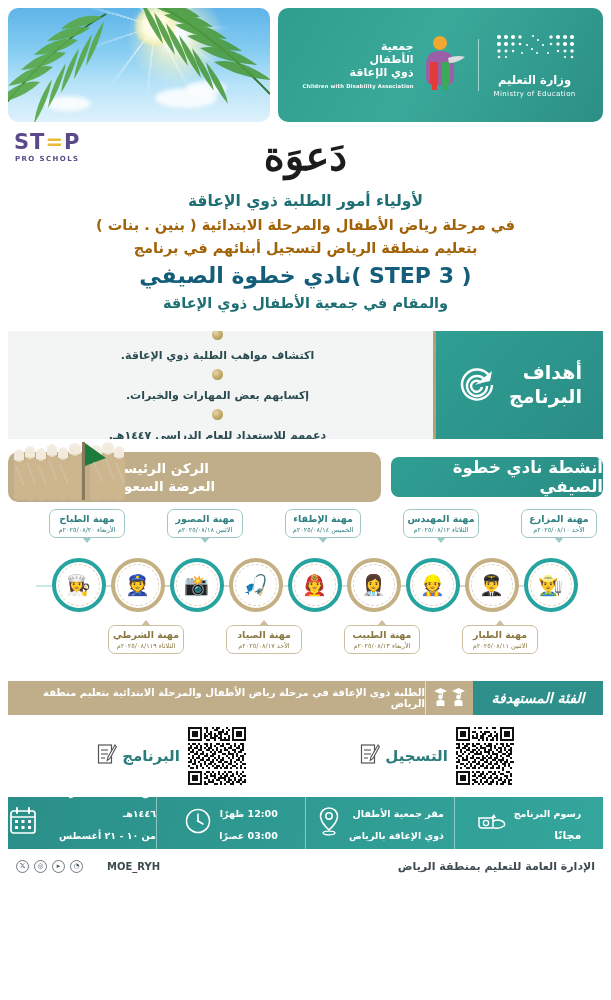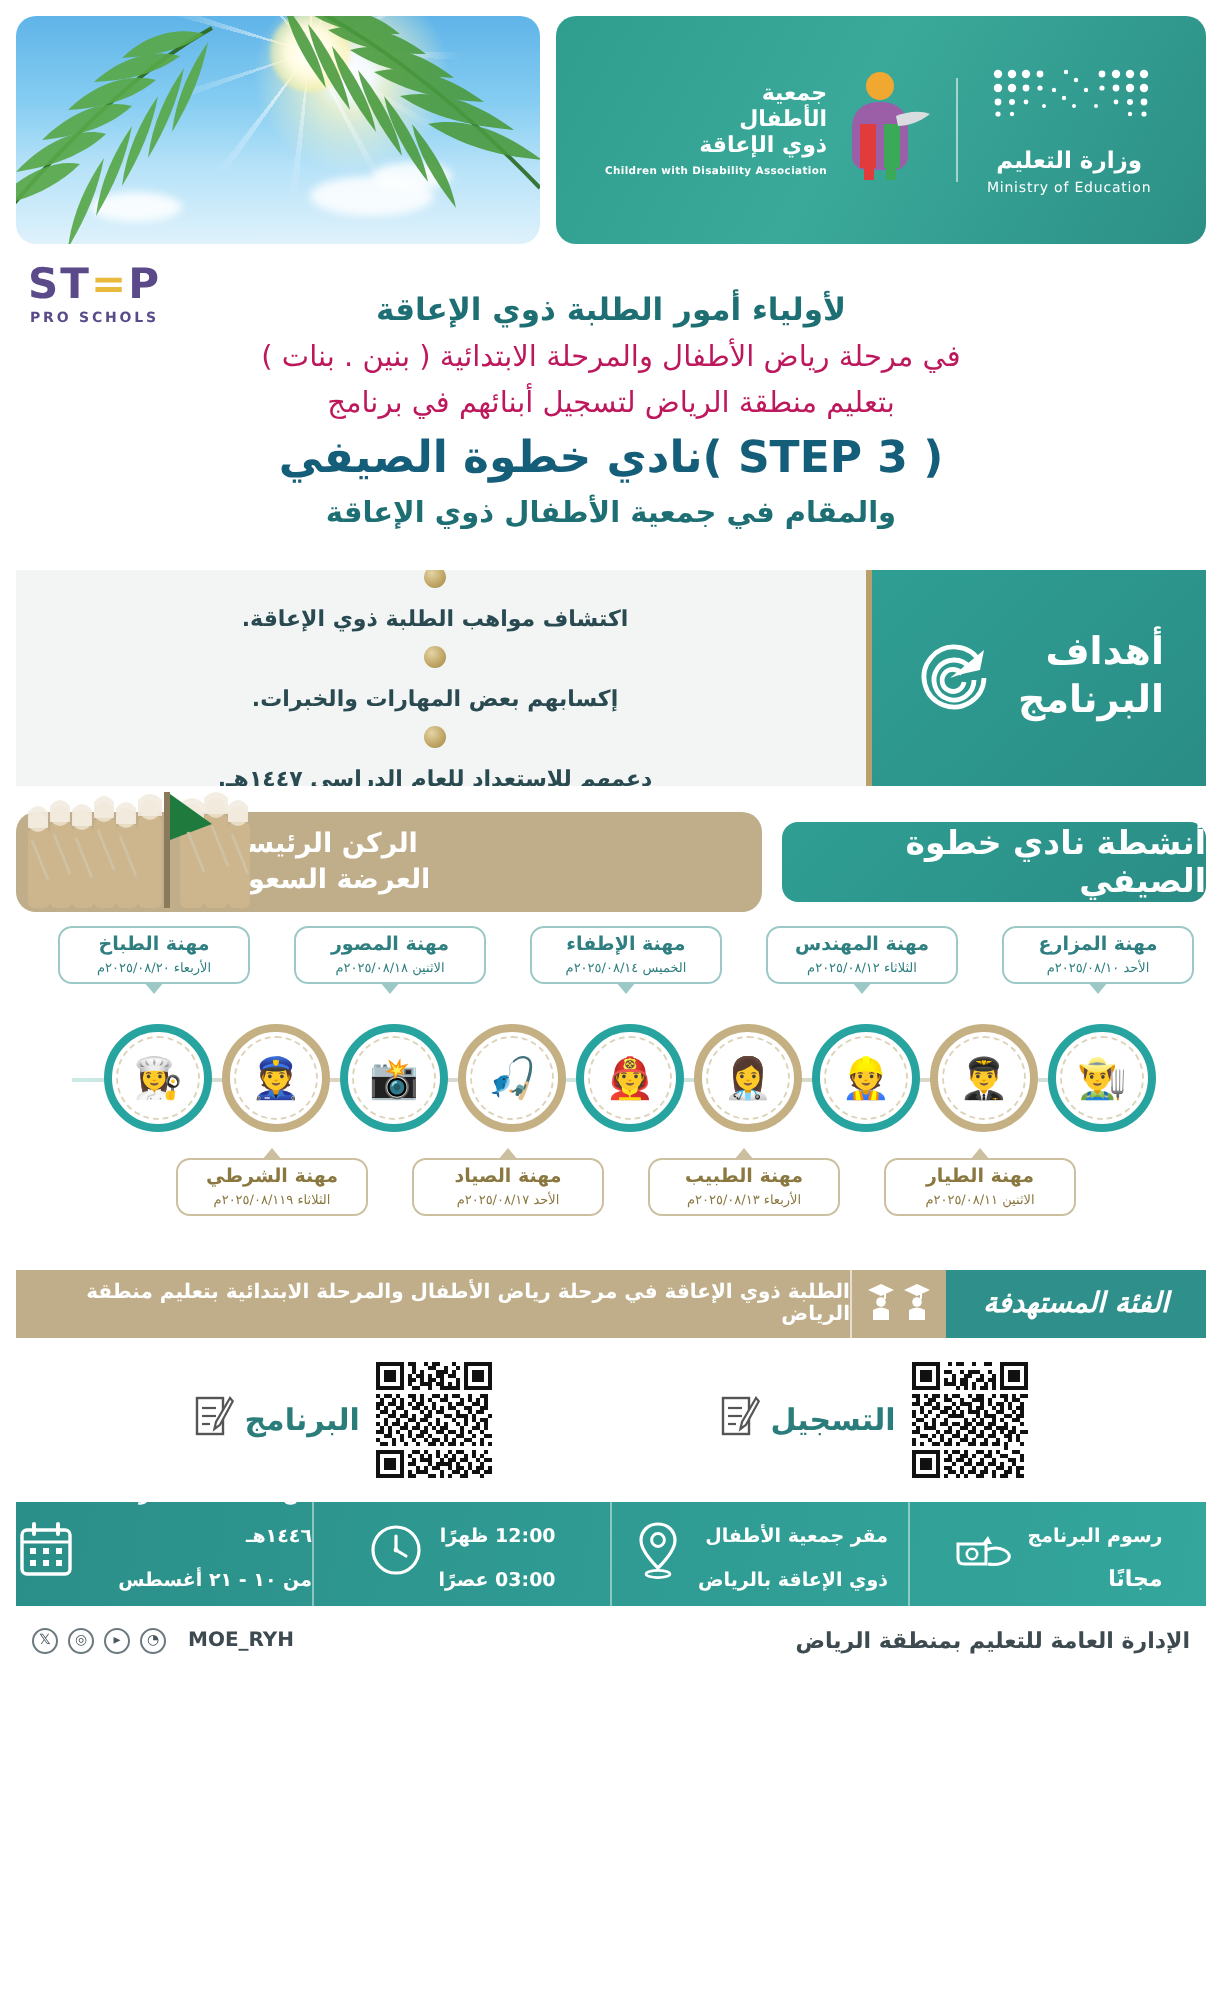--- a/index.html
+++ b/index.html
@@ -90,21 +90,21 @@
 
   .daawa { text-align: center; margin-top: 6px; }
   .daawa-text {
     font-family: "DejaVu Serif", serif;
     font-size: 40px; font-weight: bold; color: #1c1c1c;
     line-height: 1; letter-spacing: -2px;
   }
 
   .invite-lines { text-align: center; margin-top: 16px; color: #1d6f73; }
   .invite-lines .l1 { font-size: 15.5px; font-weight: bold; color: #1d6f73; }
-  .invite-lines .l2, .invite-lines .l3 { font-size: 14.5px; font-weight: normal; color: #be185d; margin-top: 7px; }
+  .invite-lines .l2, .invite-lines .l3 { font-size: 14.5px; font-weight: bold; color: #a16207; margin-top: 7px; }
   .invite-lines .l4 { font-size: 22px; font-weight: bold; color: #155e7a; margin-top: 7px; }
   .invite-lines .l4 .step3 { color: #155e7a; direction: ltr; unicode-bidi: embed; }
   .invite-lines .l5 { font-size: 14.5px; font-weight: bold; color: #1d6f73; margin-top: 7px; }
 
   
   .objectives {
     display: flex; align-items: stretch;
     margin: 6px 8px 0 8px;
     background: #f2f5f4;
     height: 108px;
@@ -147,21 +147,21 @@
   .troupe { position: absolute; left: 2px; bottom: 0; width: 130px; height: 62px; }
 
   
   .timeline { position: relative; margin: 6px 6px 0 6px; height: 170px; }
   .tl-line {
     position: absolute; left: 30px; right: 30px; top: 76px; height: 2px;
     background: linear-gradient(to right, #9fd9d3, #bfae89, #9fd9d3, #bfae89, #9fd9d3);
     opacity: .55;
   }
   .card {
-    position: absolute; width: 96px;
+    position: absolute; width: 76px;
     border: 1px solid #cbbf9f; border-radius: 7px;
     background: #fff; text-align: center; padding: 3px 2px;
   }
   .card .c-name { font-size: 9.5px; font-weight: bold; color: #8a7840; line-height: 1.2; }
   .card .c-date { font-size: 6.5px; color: #8a7840; margin-top: 2px; }
   .card.teal { border-color: #9cc9c6; }
   .card.teal .c-name, .card.teal .c-date { color: #2f7f80; }
   .card .pointer {
     position: absolute; left: 50%; margin-left: -5px;
     width: 0; height: 0; border-left: 5px solid transparent; border-right: 5px solid transparent;
@@ -228,21 +228,21 @@
     padding: 8px 16px; height: 34px;
   }
   .bb-right { font-size: 11px; color: #3d4a4f; font-weight: bold; }
   .bb-left { display: flex; flex-direction: row; align-items: center; gap: 5px; direction: ltr; }
   .soc {
     width: 13px; height: 13px; border-radius: 50%;
     border: 1px solid #6c7a80; color: #4a585e;
     display: flex; align-items: center; justify-content: center;
     font-size: 7px; font-weight: bold;
   }
-  .bb-handle { font-size: 10px; color: #3d4a4f; font-weight: bold; margin-left: 6px; }
+  .bb-handle { font-size: 10px; color: #3d4a4f; font-weight: bold; margin-left: 19px; }
 </style>
 </head>
 <body>
 
 <div class="poster">
 
   <div class="header">
 
     <div class="hero-banner">
       <div class="sunburst"></div>
@@ -363,20 +363,23 @@
       </div>
     </div>
   </div>
 
   <div class="invite-section">
     <div class="step-logo">
       <div class="step-word"><span>ST</span><span class="bars">=</span><span>P</span></div>
       <div class="step-sub">PRO SCHOLS</div>
     </div>
 
+    <div class="daawa">
+      <div class="daawa-text">دَعوَة</div>
+    </div>
 
     <div class="invite-lines">
       <div class="l1">لأولياء أمور الطلبة ذوي الإعاقة</div>
       <div class="l2">في مرحلة رياض الأطفال والمرحلة الابتدائية ( بنين . بنات )</div>
       <div class="l3">بتعليم منطقة الرياض لتسجيل أبنائهم في برنامج</div>
       <div class="l4"><span class="step3">( STEP 3 )</span><span>نادي خطوة الصيفي</span></div>
       <div class="l5">والمقام في جمعية الأطفال ذوي الإعاقة</div>
     </div>
   </div>
 

